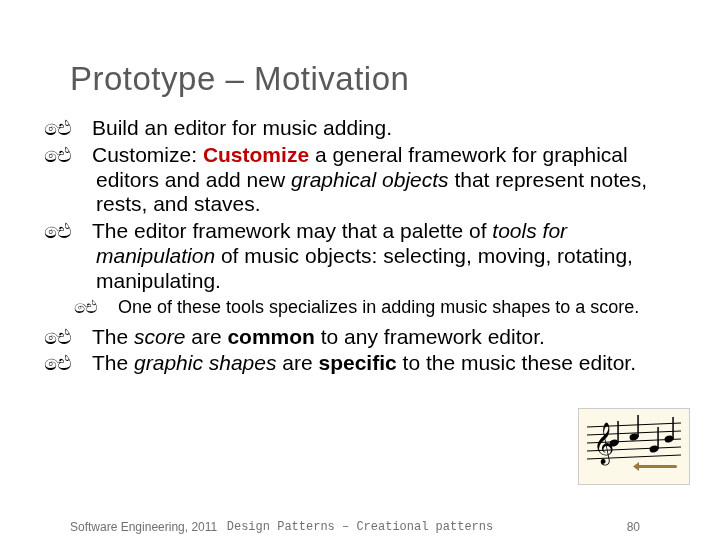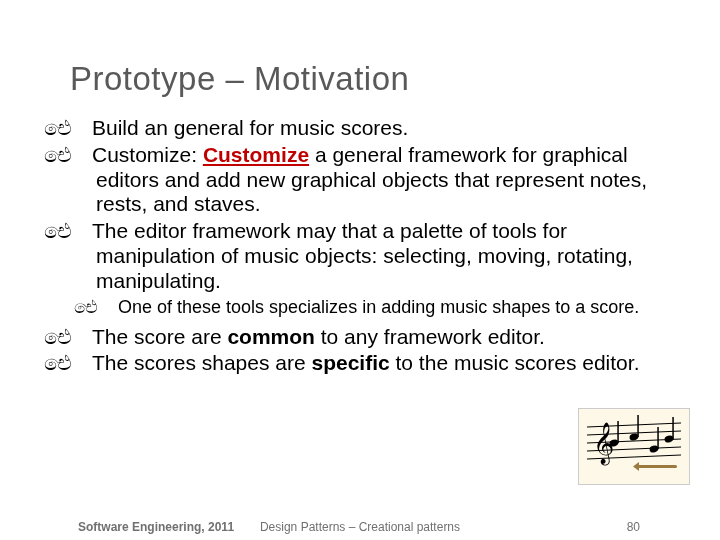--- a/index.html
+++ b/index.html
@@ -44,33 +44,33 @@
     padding-left: 24px;
   }
   .bullet-mark {
     font-family: "Segoe Script", "Comic Sans MS", cursive;
     display: inline-block;
     width: 22px;
     text-align: left;
     color: #000;
   }
   .b2 .bullet-mark { width: 20px; }
-  .emph-red { color: #c00000; font-weight: bold; text-decoration: underline; }
+  .emph-red { color: #c00000; font-weight: bold; }
   .bold { font-weight: bold; text-align: center; }
-  .ital { }
+  .ital { font-style: italic; }
   .footer {
     position: absolute;
     bottom: 20px;
     left: 0;
     width: 720px;
     font-size: 12px;
     color: #707070;
   }
-  .f-left  { position: absolute; left: 78px; font-weight: bold; }
-  .f-mid   { position: absolute; left: 0; right:0; text-align:center; }
+  .f-left  { position: absolute; left: 70px; }
+  .f-mid   { position: absolute; left: 0; right:0; text-align:center;font-family:Liberation Mono, monospace; }
   .f-right { position: absolute; right: 80px; }
   .music-img {
     position: absolute;
     right: 30px;
     bottom: 55px;
     width: 110px;
     height: 75px;
     background: #fff;
     border: 1px solid #ccc;
   }
@@ -79,41 +79,41 @@
 </head>
 <body>
 
 <div class="slide">
 
   <div class="title">Prototype – Motivation</div>
 
   <div class="body">
 
     <p class="b1">
-      <span class="bullet-mark">ඓ</span><span>Build an general for music scores.</span>
+      <span class="bullet-mark">ඓ</span><span>Build an editor for music adding.</span>
     </p>
 
     <p class="b1">
       <span class="bullet-mark">ඓ</span><span>Customize: </span><span class="emph-red">Customize</span><span> a general framework for graphical editors and add new </span><span class="ital">graphical objects</span><span> that represent notes, rests, and staves.</span>
     </p>
 
     <p class="b1">
       <span class="bullet-mark">ඓ</span><span>The editor framework may that a palette of </span><span class="ital">tools for manipulation</span><span> of music objects: selecting, moving, rotating, manipulating.</span>
     </p>
 
     <p class="b2">
       <span class="bullet-mark">ඓ</span><span>One of these tools specializes in adding music shapes to a score.</span>
     </p>
 
     <p class="b1">
       <span class="bullet-mark">ඓ</span><span>The </span><span class="ital">score</span><span> are </span><span class="bold">common</span><span> to any framework editor.</span>
     </p>
 
     <p class="b1">
-      <span class="bullet-mark">ඓ</span><span>The </span><span class="ital">scores shapes</span><span> are </span><span class="bold">specific</span><span> to the music scores editor.</span>
+      <span class="bullet-mark">ඓ</span><span>The </span><span class="ital">graphic shapes</span><span> are </span><span class="bold">specific</span><span> to the music these editor.</span>
     </p>
 
   </div>
 
   <div class="music-img" title="music-score-illustration">
     <svg viewBox="0 0 110 75">
       <rect x="0" y="0" width="110" height="75" fill="#fdf8e8"></rect>
       <g stroke="#000" stroke-width="1">
         <line x1="8" y1="18" x2="102" y2="14"></line>
         <line x1="8" y1="26" x2="102" y2="22"></line>

